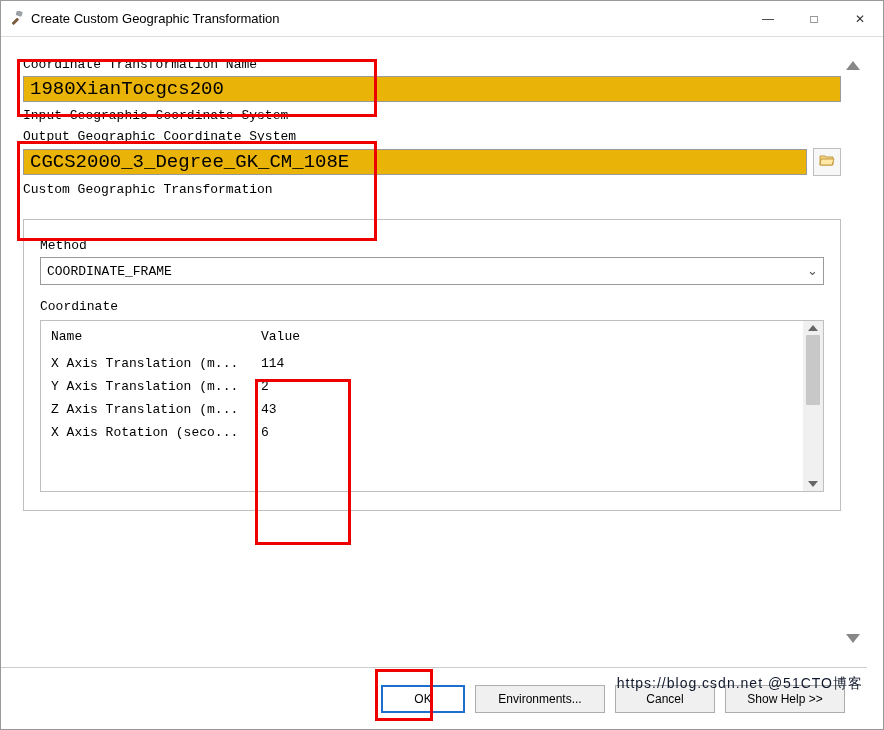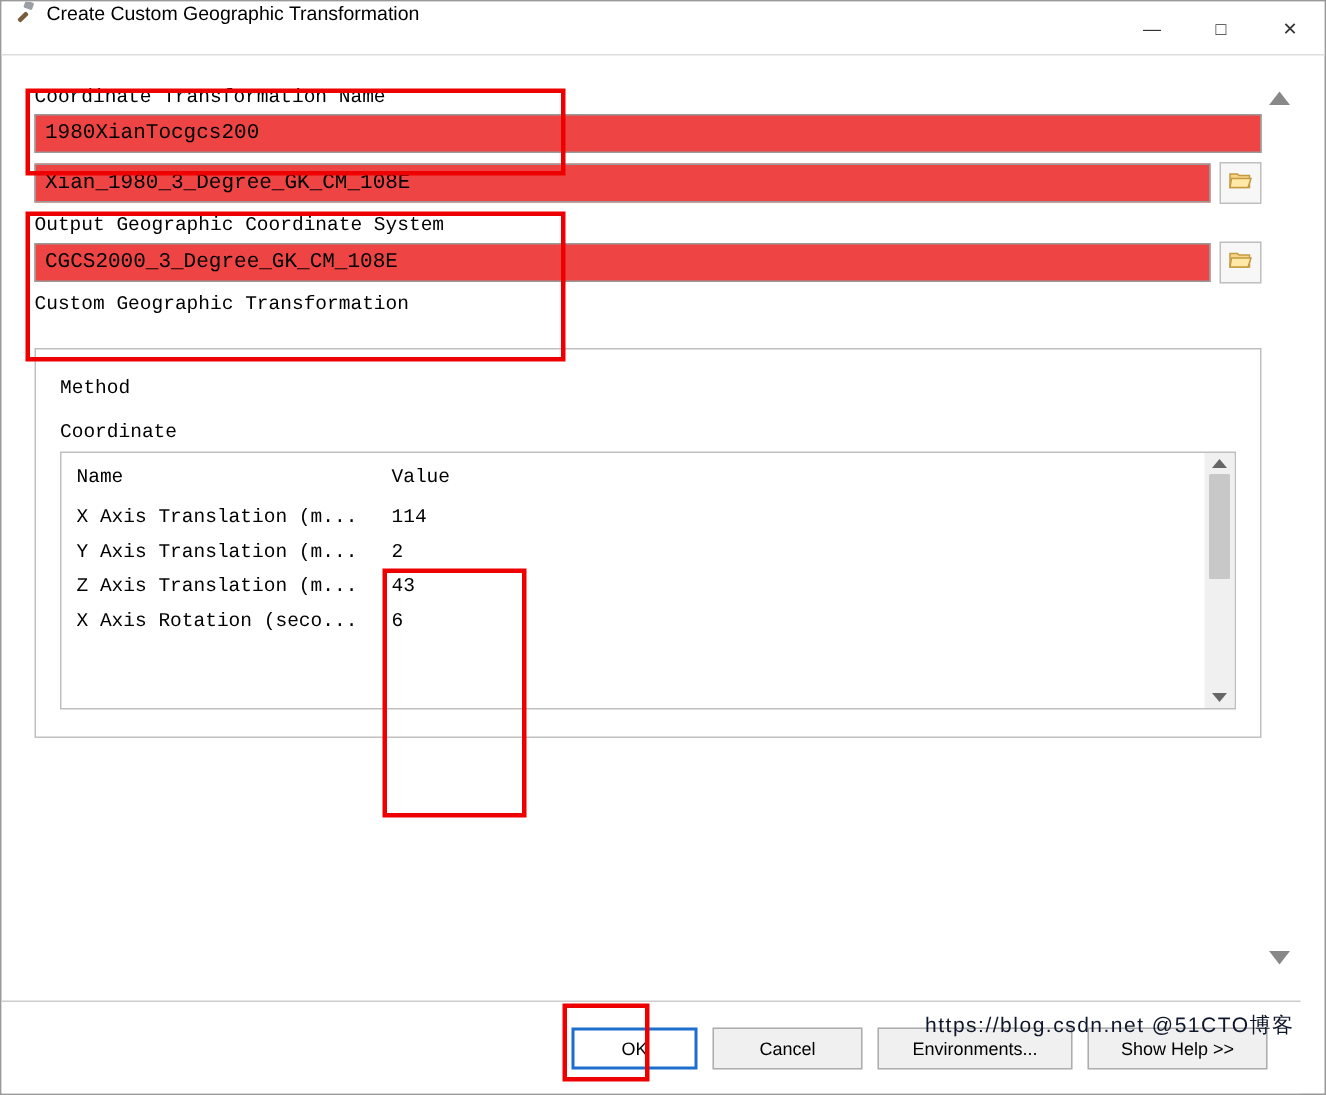--- a/index.html
+++ b/index.html
@@ -11,20 +11,21 @@
     color: #000;
     width: 884px;
     height: 730px;
     border: 1px solid #999;
     position: relative;
   }
   .titlebar {
     height: 36px;
     background: #fff;
     display: flex;
+    align-items: center;
     padding-left: 8px;
     border-bottom: 1px solid #ddd;
     font-family: "Segoe UI", sans-serif;
     font-size: 13px;
   }
   .titlebar .title { flex: 1; margin-left: 6px; }
   .win-controls { display: flex; height: 100%; }
   .win-btn {
     width: 46px;
     display: flex;
@@ -69,22 +70,22 @@
     align-items: center;
     gap: 6px;
     margin-bottom: 6px;
   }
   .text-input {
     flex: 1;
     height: 26px;
     border: 1px solid #9a9a9a;
     padding: 2px 6px;
     font-family: "SimSun","Courier New", monospace;
-    font-size: 14px;
-    background: #ef4444;
+    font-size: 19px;
+    background: #eab308;
   }
   .browse-btn {
     width: 28px; height: 28px;
     border: 1px solid #bfbfbf;
     background: #f7f7f7;
     display: flex; align-items: center; justify-content: center;
     font-size: 14px;
   }
 
   .group-box {
@@ -216,49 +217,45 @@
 </div>
 
 <div class="content-area">
   <div class="form-col">
 
     <div class="label">Coordinate Transformation Name</div>
     <div class="row-input">
       <input class="text-input" value="1980XianTocgcs200" style="">
     </div>
 
-    <div class="row-input">
-      <input class="text-input" value="Xian_1980_3_Degree_GK_CM_108E" style="">
-      <div class="browse-btn">
-        <span>
-          <svg width="16" height="14" viewBox="0 0 16 14">
-            <path d="M1 3h5l1 1h7v8H1z" fill="#f6d48a" stroke="#c59a3e"></path>
-            <path d="M2 6h13l-2 6H1z" fill="#ffe8a8" stroke="#c59a3e"></path>
-          </svg>
-        </span>
-      </div>
-    </div>
+    <div class="label">Input Geographic Coordinate System</div>
 
     <div class="label">Output Geographic Coordinate System</div>
     <div class="row-input">
       <input class="text-input" value="CGCS2000_3_Degree_GK_CM_108E" style="">
       <div class="browse-btn">
         <span>
           <svg width="16" height="14" viewBox="0 0 16 14">
             <path d="M1 3h5l1 1h7v8H1z" fill="#f6d48a" stroke="#c59a3e"></path>
             <path d="M2 6h13l-2 6H1z" fill="#ffe8a8" stroke="#c59a3e"></path>
           </svg>
         </span>
       </div>
     </div>
 
     <div class="label">Custom Geographic Transformation</div>
 
     <div class="group-box">
       <div class="label">Method</div>
+      <div class="select-wrap">
+        <div class="select">
+          <span>COORDINATE_FRAME</span>
+        </div>
+        <span class="select-chev">⌄</span>
+      </div>
 
       <div class="label" style="margin-top:14px">Coordinate</div>
 
       <div class="param-table-wrap">
         <table class="param-table">
           <tbody>
               <tr>
             <th class="col-name">Name</th>
             <th>Value</th>
           </tr>
@@ -293,25 +290,25 @@
   <div class="scroll-col">
     <div class="scroll-arrow scroll-up"></div>
     <div class="scroll-arrow scroll-down"></div>
   </div>
 </div>
 
 <div class="button-bar">
   <div class="btn primary">
       <span>OK</span>
     </div>
+  <div class="btn" style="min-width:130px">
+      <span>Environments...</span>
+    </div>
   <div class="btn">
       <span>Cancel</span>
-    </div>
-  <div class="btn" style="min-width:130px">
-      <span>Environments...</span>
     </div>
   <div class="btn" style="min-width:120px">
       <span>Show Help &gt;&gt;</span>
     </div>
 </div>
 
 <div class="watermark">https://blog.csdn.net @51CTO博客</div>
 
 <div class="highlight" style="left:16px; top:58px; width:360px; height:58px;"></div>
 <div class="highlight" style="left:16px; top:140px; width:360px; height:100px;"></div>

